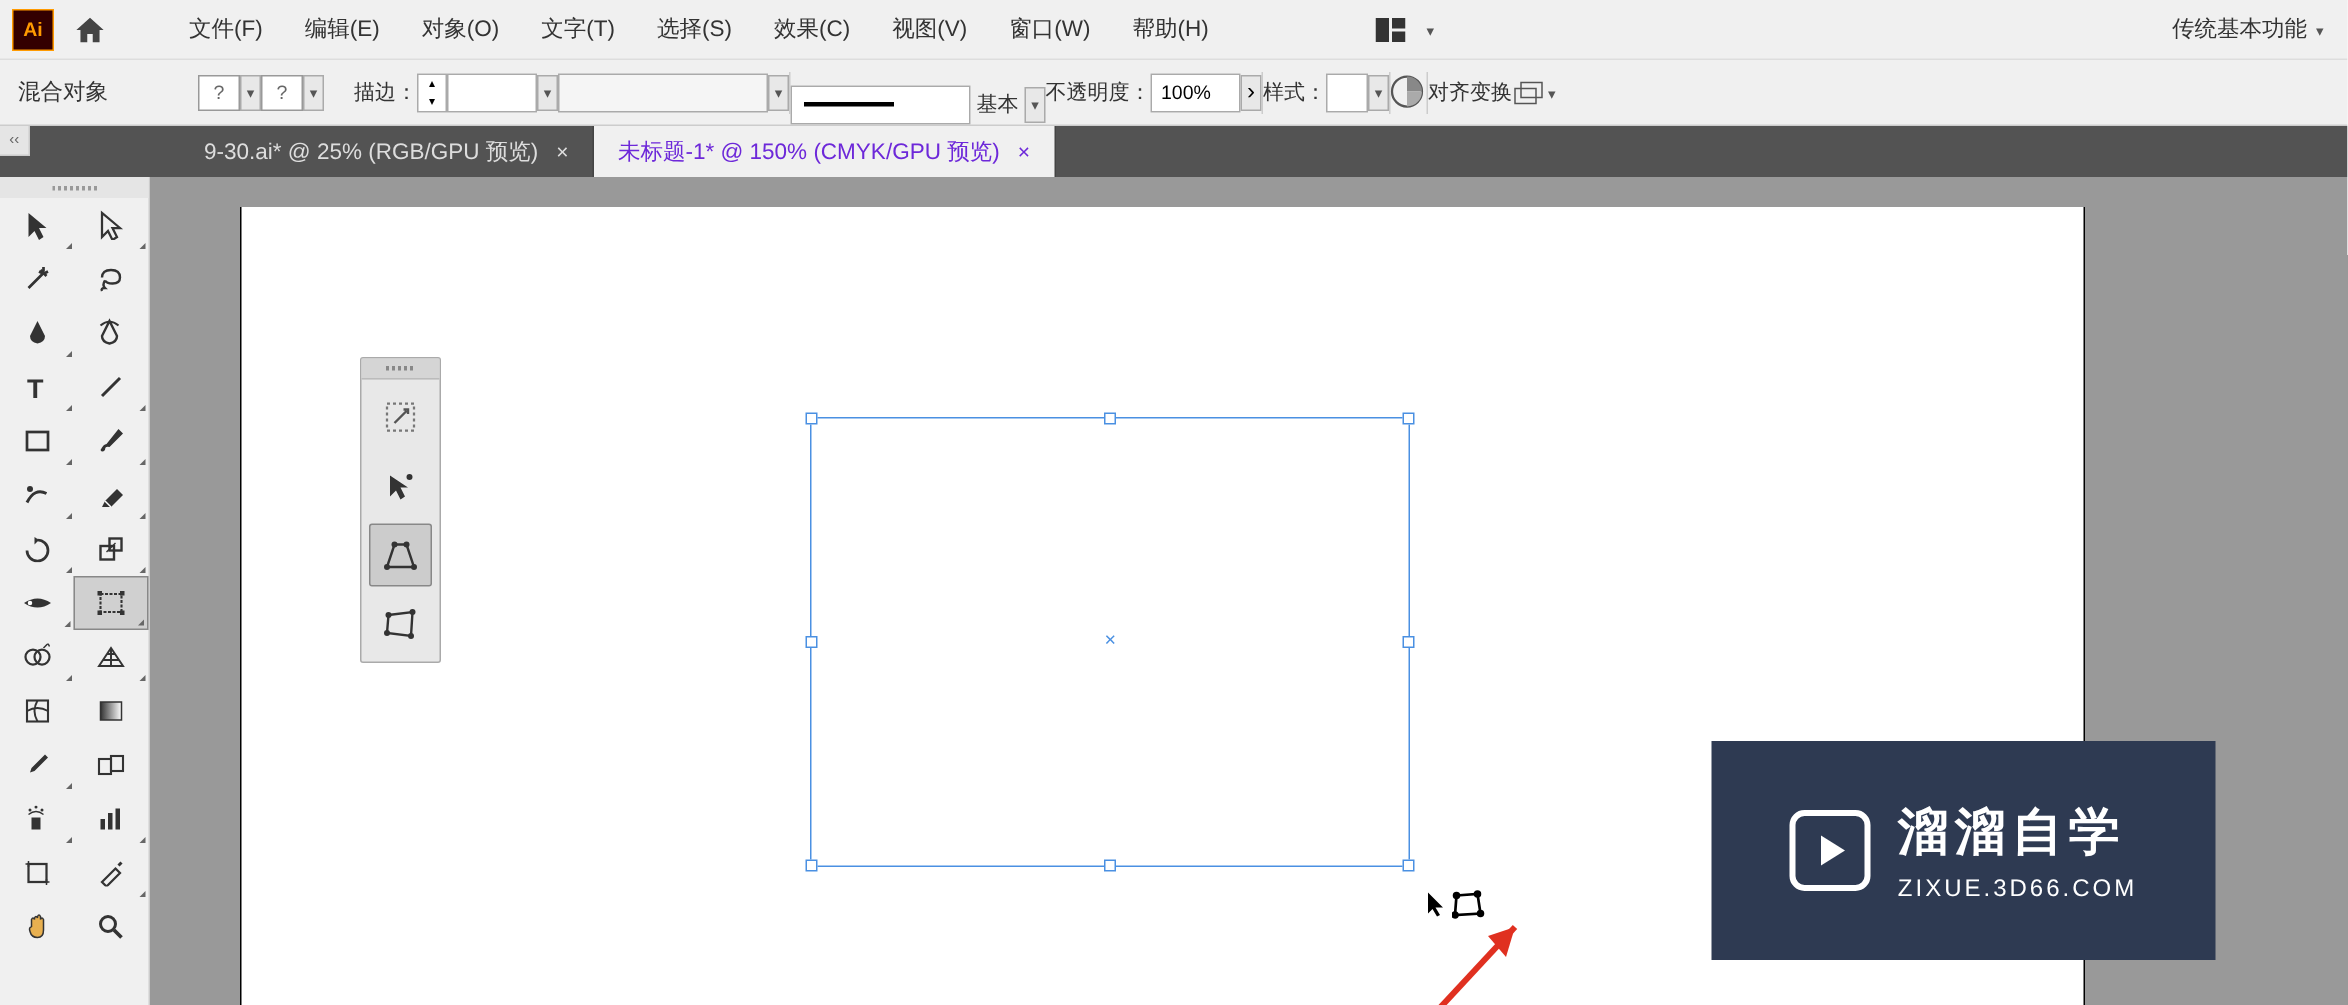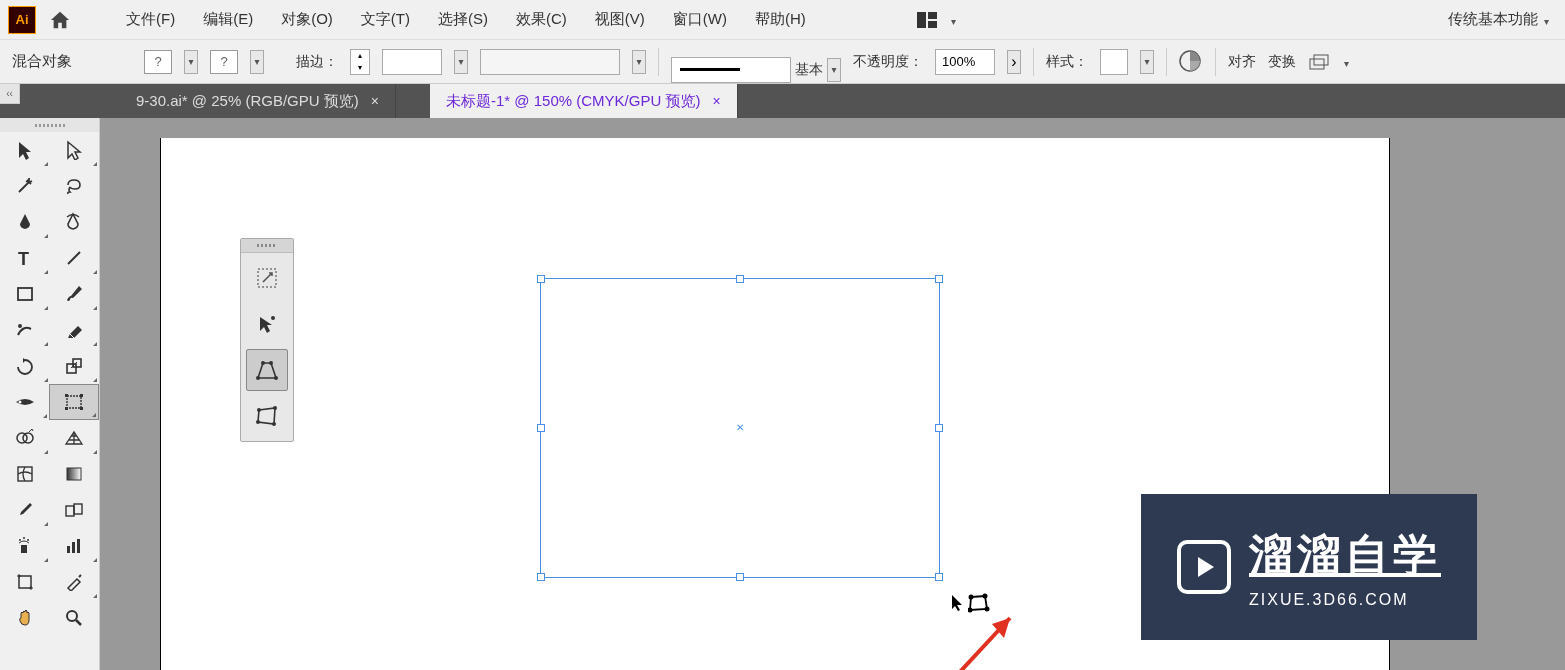--- a/index.html
+++ b/index.html
@@ -9,38 +9,38 @@
 .menubar { height: 40px; background: #f0f0f0; display: flex; align-items: center; padding: 0 8px; border-bottom: 1px solid #ddd; }
 .ai-logo { width: 28px; height: 28px; background: #330000; border: 1px solid #ff9a00; display: flex; align-items: center; justify-content: center; color: #ff9a00; font-weight: bold; font-size: 13px; margin-right: 12px; }
 .home-icon { width: 24px; height: 24px; display: flex; align-items: center; justify-content: center; margin-right: 40px; }
 .menu-items { display: flex; gap: 0; }
 .menu-item { padding: 8px 14px; color: #333; font-size: 15px; cursor: pointer; }
 .right-menu { margin-left: auto; display: flex; align-items: center; gap: 12px; }
 .grid-icon { width: 24px; height: 24px; display: flex; align-items: center; justify-content: center; }
 .workspace-dropdown { display: flex; align-items: center; gap: 6px; padding: 4px 8px; font-size: 15px; color: #333; cursor: pointer; text-align: center; }
 
 
-.controlbar { height: 44px; background: #f0f0f0; display: flex; align-items: center; padding: 0 12px; gap: 12px; border-bottom: 1px solid #ccc; }
+.controlbar { height: 44px; background: #f0f0f0; display: flex; align-items: center; padding: 0 12px; border-bottom: 1px solid #ccc; }
 .blend-label { font-size: 15px; color: #333; margin-right: 60px; }
 .fill-swatch, .stroke-swatch { width: 28px; height: 24px; border: 1px solid #999; background: #fff; display: flex; align-items: center; justify-content: center; font-size: 13px; color: #666; }
 .dropdown-arrow { width: 14px; height: 24px; background: #e8e8e8; border: 1px solid #aaa; display: flex; align-items: center; justify-content: center; }
 .ctrl-label { font-size: 14px; color: #333; }
 .stroke-stepper { width: 20px; height: 26px; background: #fff; border: 1px solid #aaa; display: flex; flex-direction: column; }
 .stepper-half { flex: 1; display: flex; align-items: center; justify-content: center; font-size: 8px; }
 .stroke-type { width: 60px; height: 26px; background: #fff; border: 1px solid #aaa; }
 .brush-select { width: 140px; height: 26px; background: #f5f5f5; border: 1px solid #aaa; }
 .profile-select { display: flex; align-items: center; gap: 4px; margin-top: 16px; }
 .profile-line { width: 120px; height: 26px; background: #fff; border: 1px solid #aaa; display: flex; align-items: center; padding: 0 8px; }
 .profile-line::before { content: ""; width: 60px; height: 3px; background: #000; }
 .opacity-input { width: 60px; height: 26px; background: #fff; border: 1px solid #aaa; font-size: 13px; padding: 0 6px; }
 .style-swatch { width: 28px; height: 26px; background: #fff; border: 1px solid #aaa; }
 .divider-v { width: 1px; height: 28px; background: #ccc; }
 
 
-.tabbar { height: 34px; background: #535353; display: flex; align-items: center; padding-left: 120px; gap: 34px; }
+.tabbar { height: 34px; background: #535353; display: flex; align-items: center; padding-left: 120px; }
 .tab { height: 34px; padding: 0 16px; display: flex; align-items: center; gap: 12px; color: #ddd; font-size: 15px; border-right: 1px solid #444; }
 .tab.active { background: #f0f0f0; color: #6d28d9; }
 .tab-close { cursor: pointer; font-size: 14px; }
 
 
 .left-collapse { position: absolute; top: 84px; left: 0; width: 20px; height: 20px; background: #e5e5e5; display: flex; align-items: center; justify-content: center; font-size: 10px; color: #666; border-right: 1px solid #ccc; border-bottom: 1px solid #ccc; }
 
 
 .toolbox { position: absolute; left: 0; top: 118px; width: 100px; height: 552px; background: #f0f0f0; border-right: 1px solid #ccc; }
 .toolbox-grip { height: 14px; background: #e5e5e5; display: flex; align-items: center; justify-content: center; }
@@ -82,21 +82,21 @@
 .ft-cursor { position: absolute; left: 790px; top: 455px; display: flex; align-items: center; gap: 4px; }
 
 
 .red-arrow { position: absolute; left: 700px; top: 460px; width: 180px; height: 180px; pointer-events:none; }
 
 
 .watermark { position: absolute; right: 88px; bottom: 30px; width: 336px; height: 146px; background: #2e3a52; display: flex; align-items: center; justify-content: center; gap: 18px; padding: 20px; }
 .wm-logo { width: 54px; height: 54px; border: 4px solid #fff; border-radius: 10px; display: flex; align-items: center; justify-content: center; }
 .wm-logo::before { content: ""; width: 0; height: 0; border-left: 16px solid #fff; border-top: 10px solid transparent; border-bottom: 10px solid transparent; margin-left: 4px; }
 .wm-text { color: #fff; display: flex; flex-direction: column; gap: 6px; }
-.wm-title { font-size: 44px; font-weight: bold; letter-spacing: 4px; text-decoration: underline; }
+.wm-title { font-size: 34px; font-weight: bold; letter-spacing: 4px; }
 .wm-url { font-size: 16px; letter-spacing: 2px; }
 
 svg { display: block; }
 .arrow-small::after { content: "▾"; font-size: 10px; color: #555; }
 </style>
 </head>
 <body>
 
 <div class="menubar">
   <div class="ai-logo">Ai</div>

